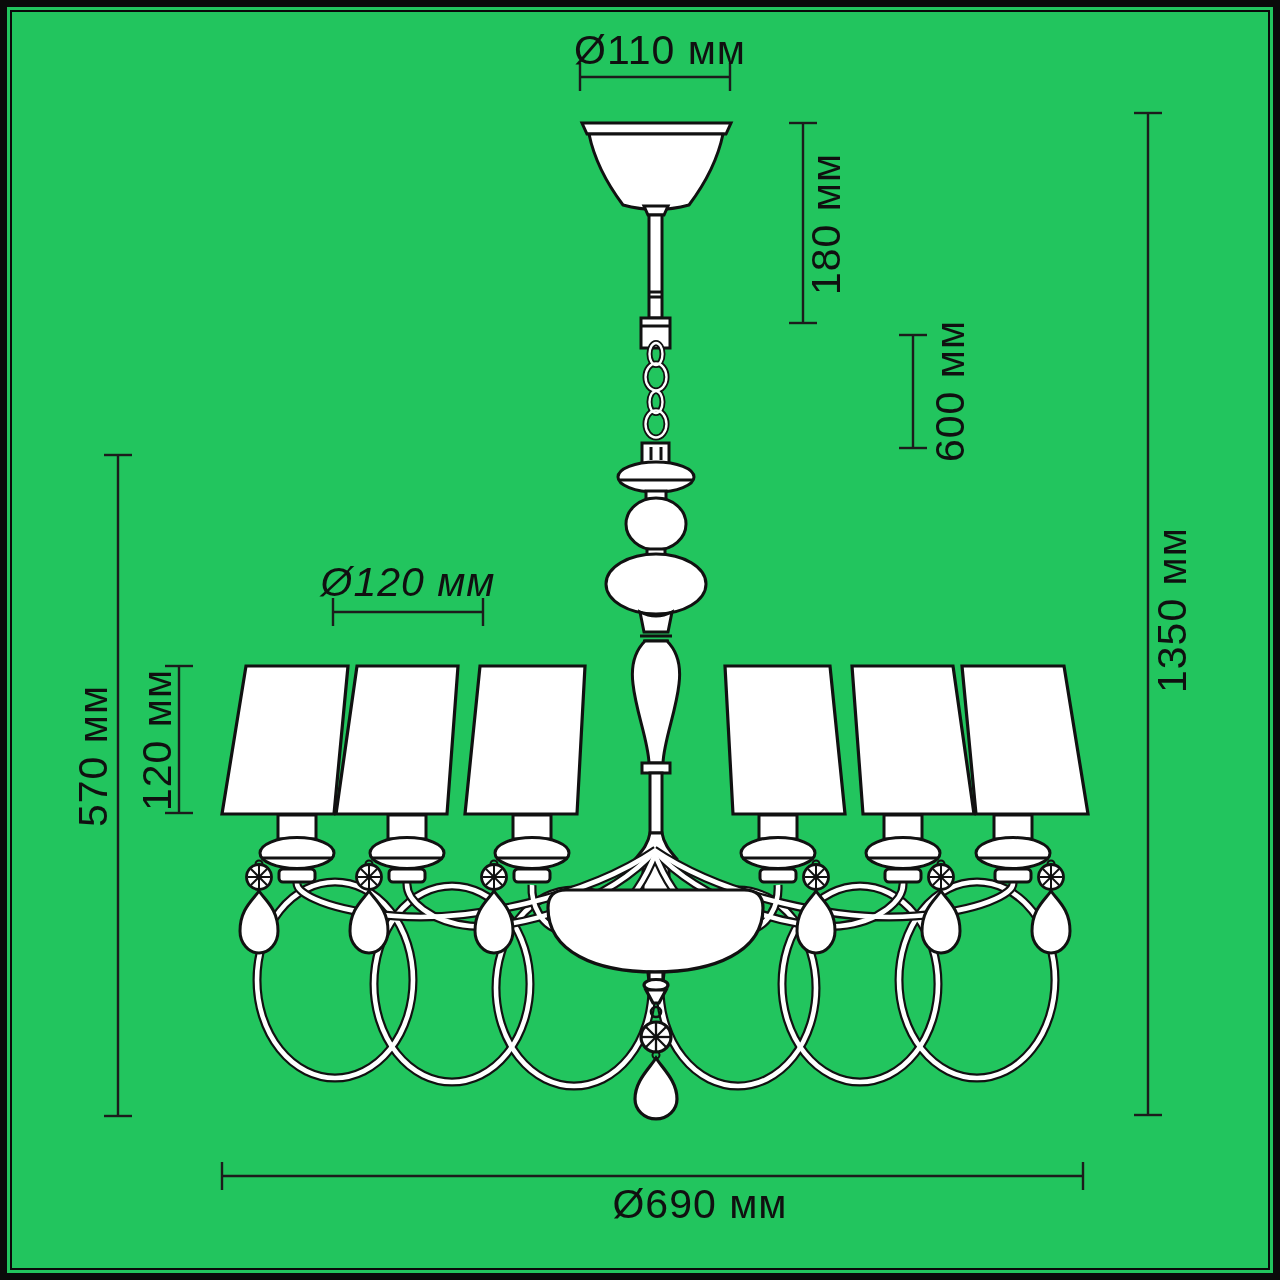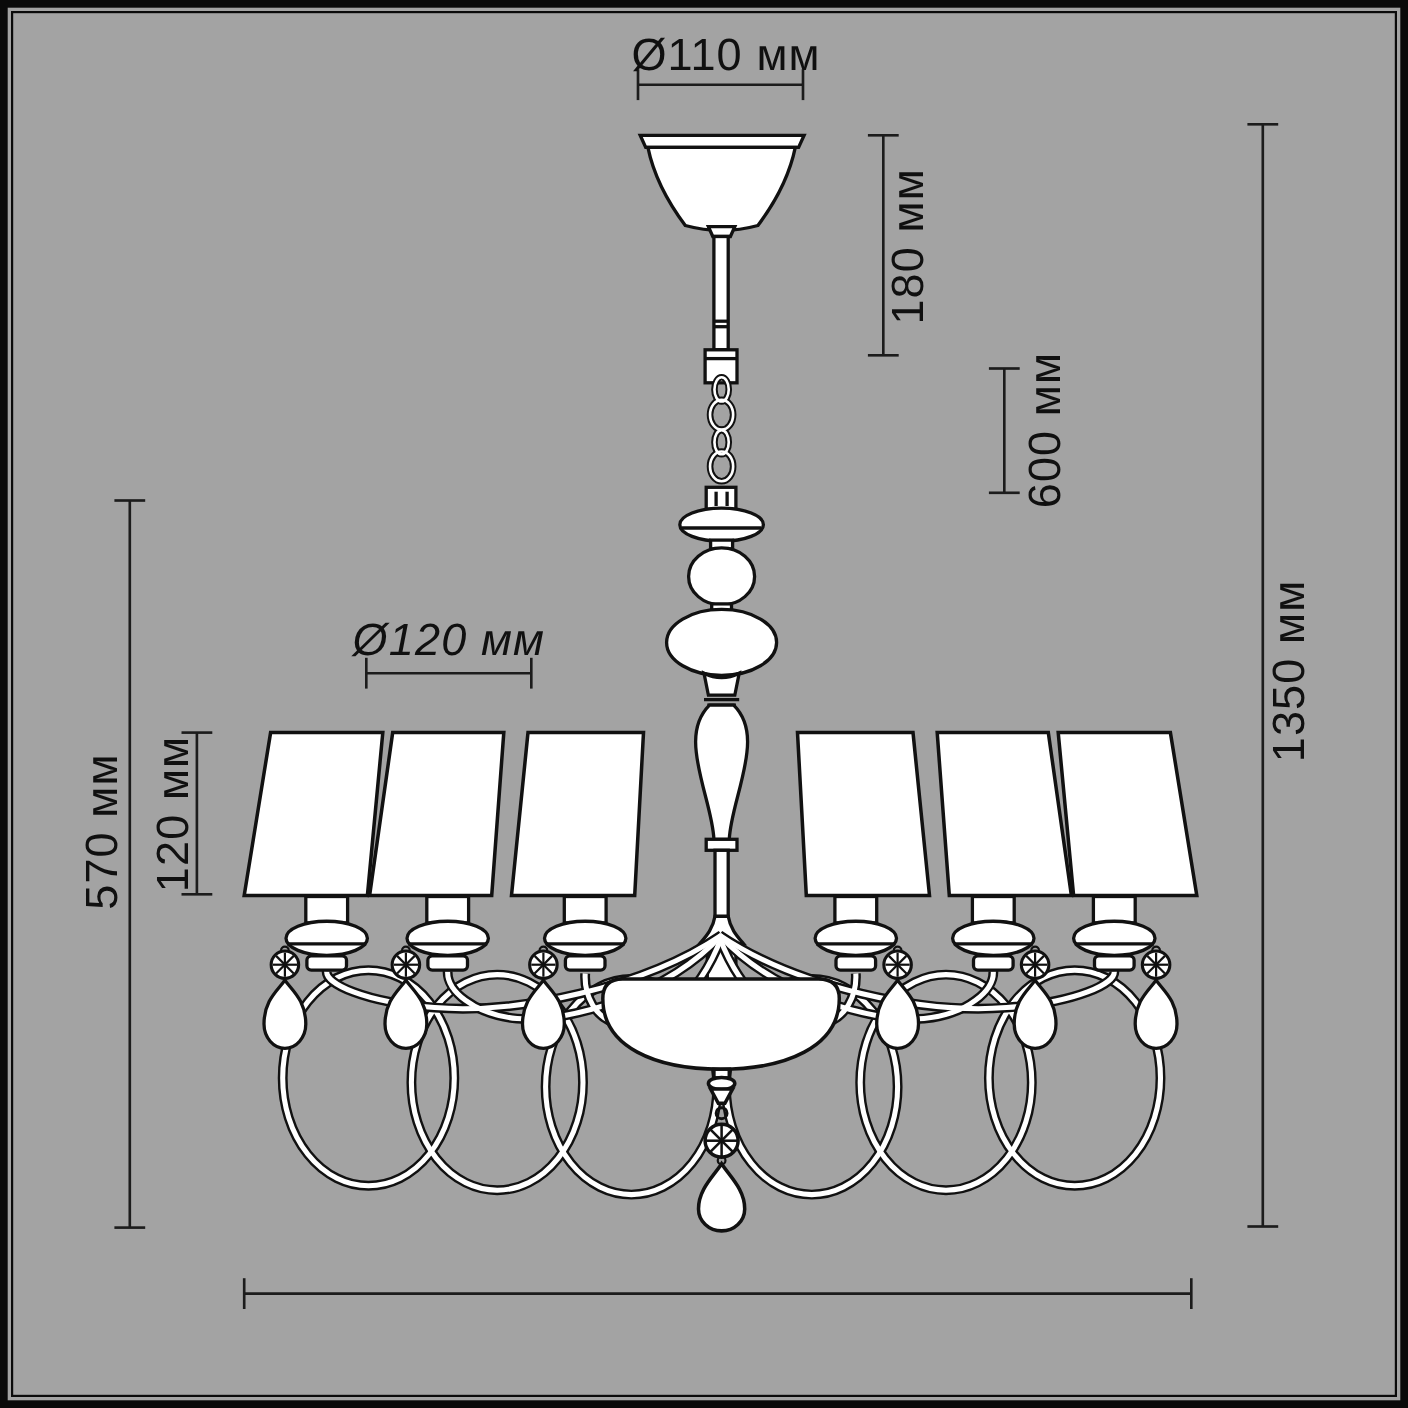--- a/index.html
+++ b/index.html
@@ -1,19 +1,19 @@
 <!DOCTYPE html>
 <html><head>
 <meta charset="utf-8">
 <style>
   html,body{margin:0;padding:0;background:#ffffff;}
   .canvas{
     position:relative;
     width:1280px;height:1280px;
-    background:#a3a3a3;
+    background:#22c55e;
     font-family:"Liberation Sans", sans-serif;
     overflow:hidden;
   }
   .frame-outer{position:absolute;inset:0;border:7px solid #0a0a0a;pointer-events:none;z-index:5;}
   .frame-inner{position:absolute;inset:10px;border:2px solid #0a0a0a;pointer-events:none;z-index:5;}
   svg.drawing{position:absolute;left:0;top:0;z-index:1;}
   .dim-label{
     position:absolute;
     z-index:3;
     font-size:41px;
@@ -309,14 +309,15 @@
   <div class="dim-label vert" style="left:950px;top:391px;">600 мм</div>
 
   <div class="dim-label vert" style="left:1172px;top:610px;">1350 мм</div>
 
   <div class="dim-label" style="left:408px;top:582px;font-style:italic;">Ø120 мм</div>
 
   <div class="dim-label vert" style="left:157px;top:740px;">120 мм</div>
 
   <div class="dim-label vert" style="left:93px;top:756px;">570 мм</div>
 
+  <div class="dim-label" style="left:700px;top:1204px;">Ø690 мм</div>
 
 </div>
 
 </body></html>

